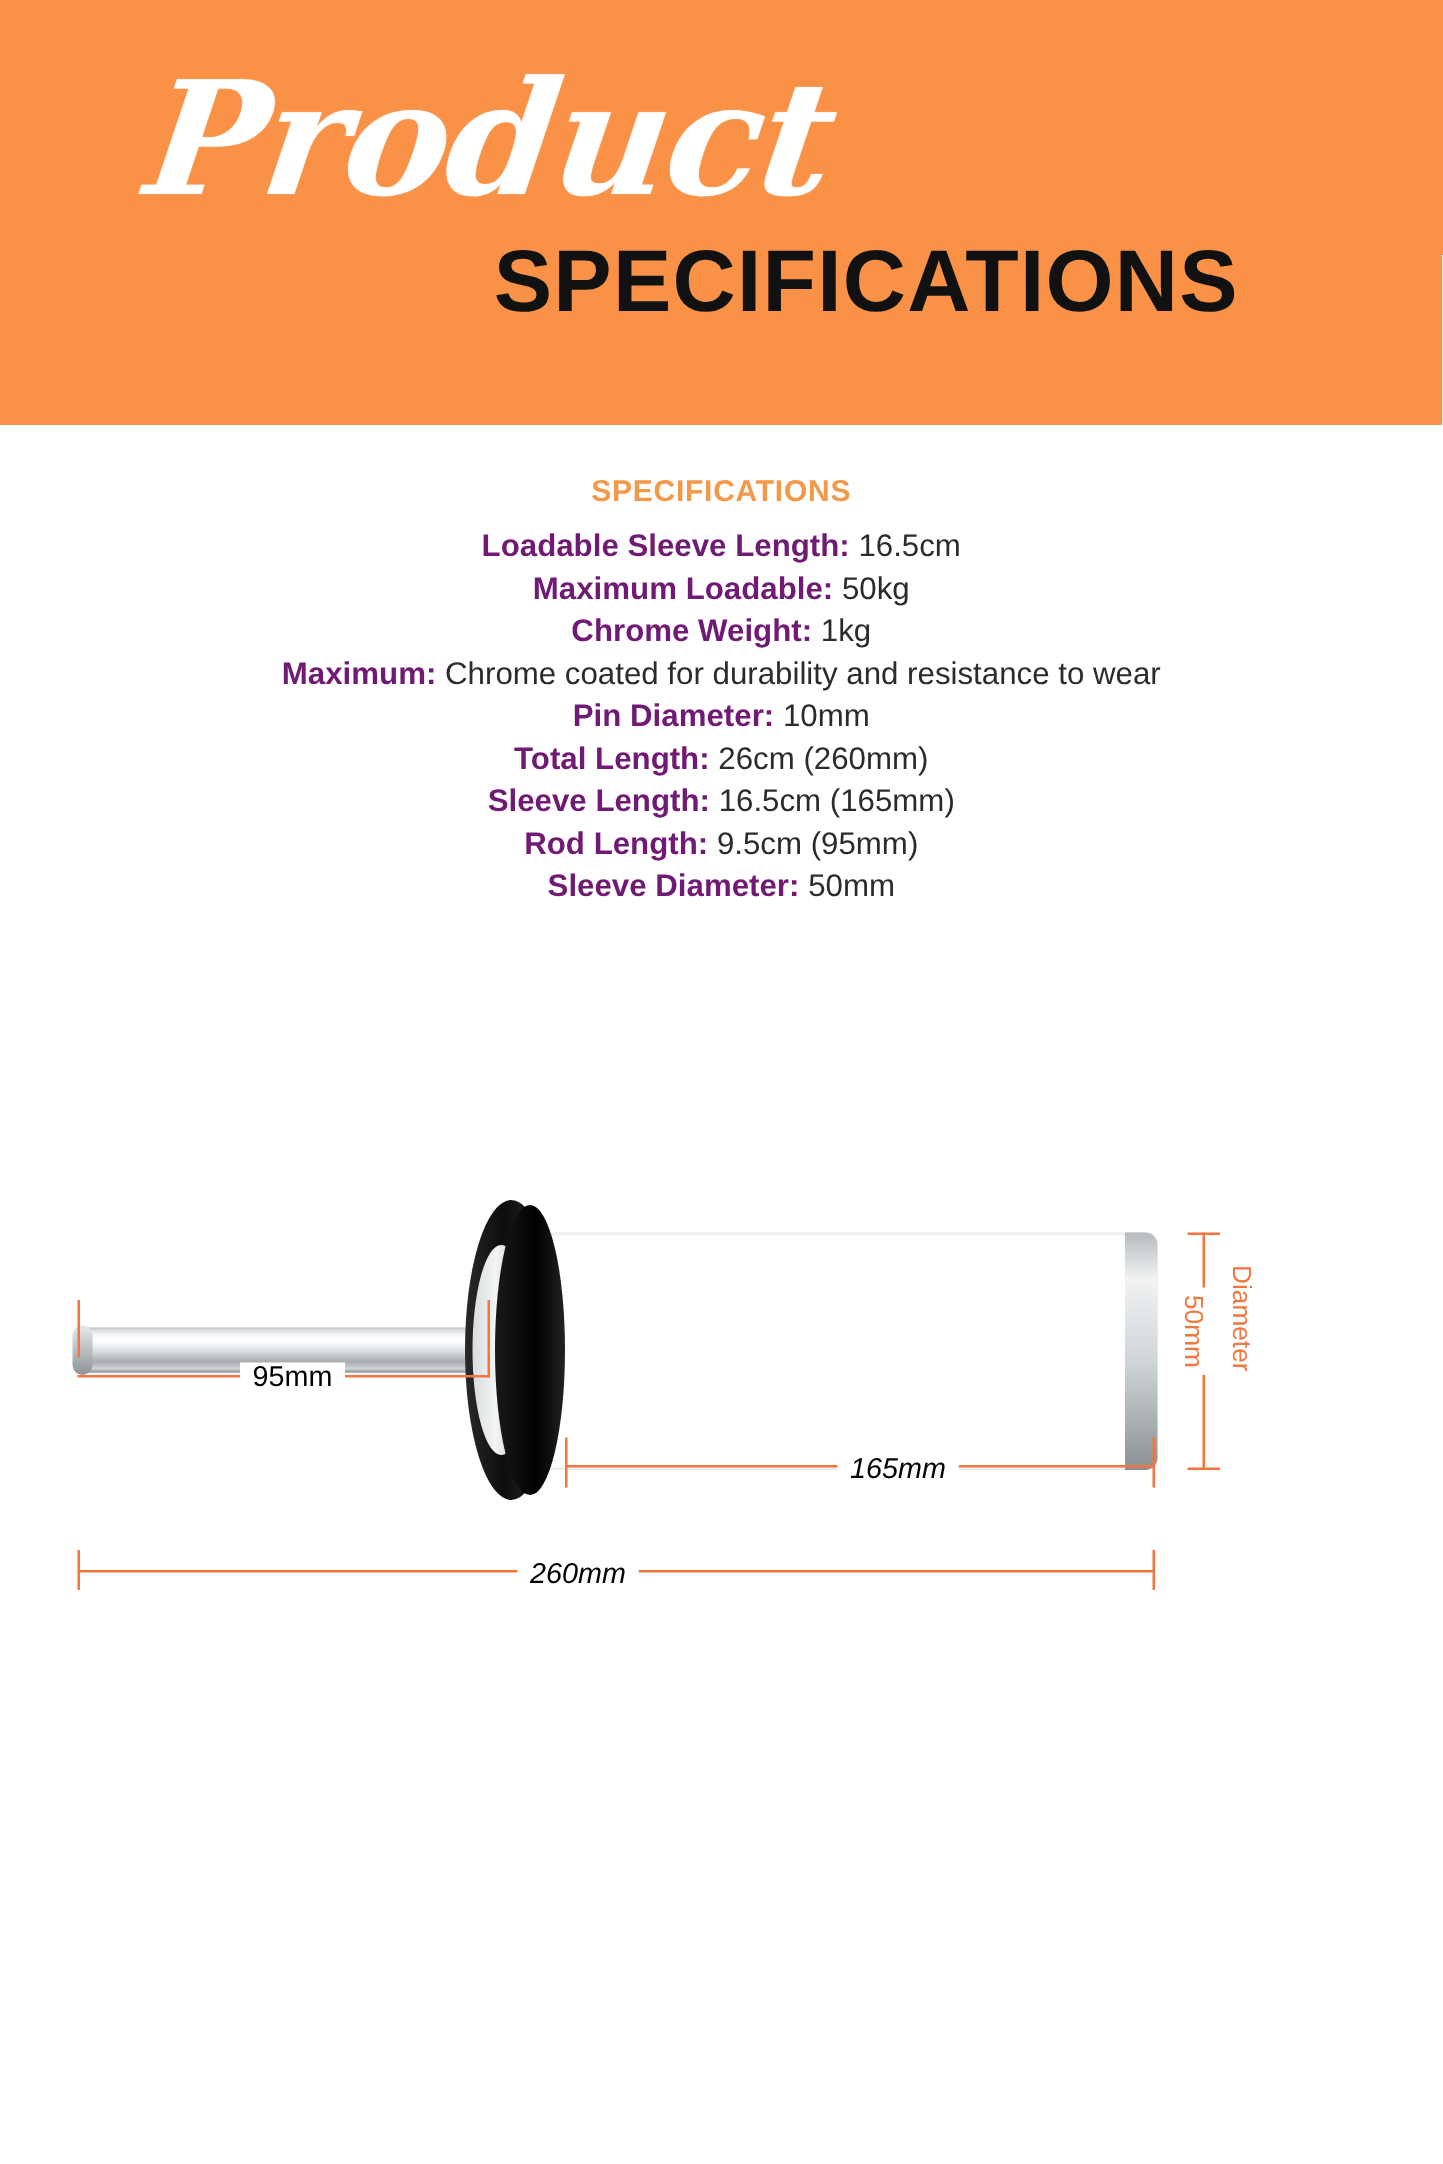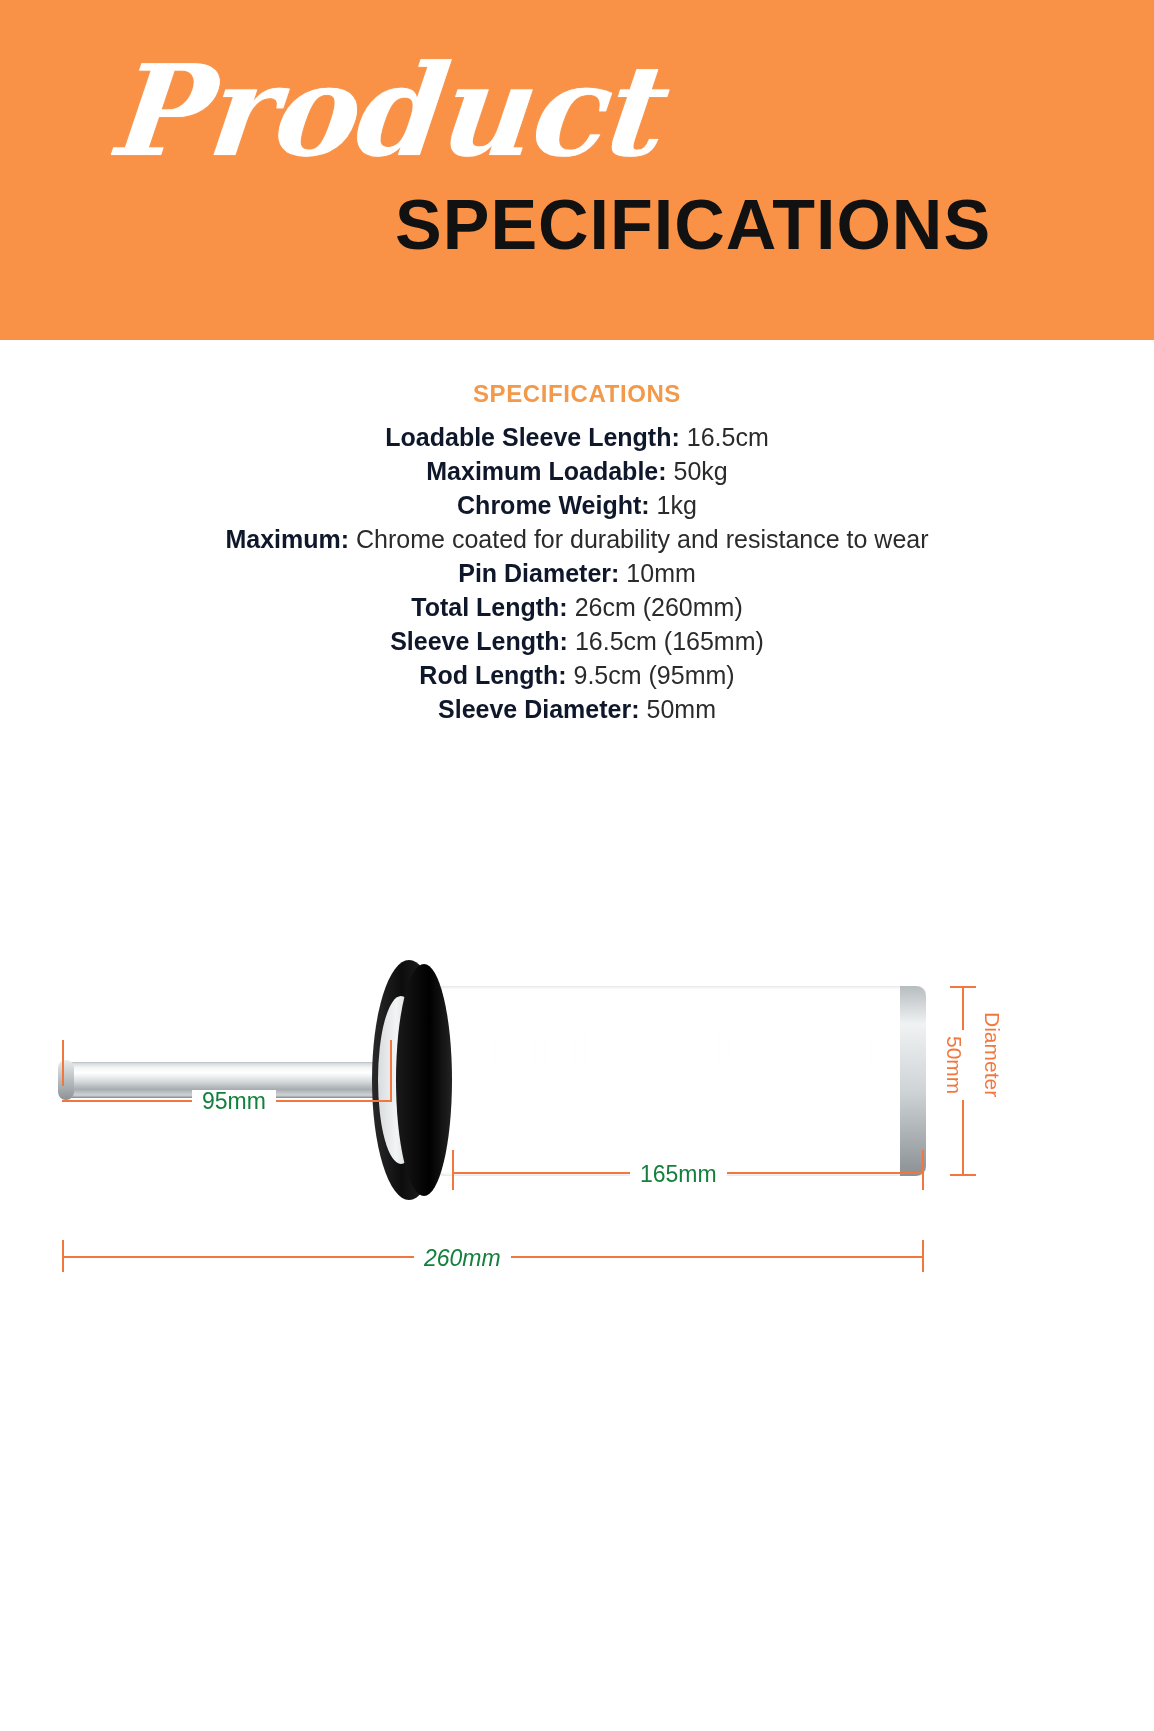--- a/index.html
+++ b/index.html
@@ -74,21 +74,21 @@
     margin-bottom: 12px;
   }
   .spec-line {
     font-size: 25px;
     line-height: 1.36;
     color: #2b2b2b;
     font-weight: 400;
   }
   .spec-line b {
     font-weight: 700;
-    color: #0f172a;
+    color: #701a75;
   }
 
   
   .product-area {
     position: absolute;
     top: 960px;
     left: 0;
     width: 1154px;
     height: 400px;
   }
@@ -191,21 +191,21 @@
     background: #F2773E;
   }
   .dim-tick {
     position: absolute;
     width: 2px;
     background: #F2773E;
   }
   .dim-label {
     position: absolute;
     background: #ffffff;
-    color: #15803d;
+    color: #000000;
     font-size: 23px;
     padding: 0 10px;
     line-height: 1;
     text-align: right;
   }
   .dim-vline {
     position: absolute;
     width: 2px;
     background: #F2773E;
   }
@@ -288,21 +288,21 @@
     <div class="sleeve-cap"></div>
 
     <div class="dim-tick" style="left:62px; top:80px; height:46px;"></div>
     <div class="dim-line" style="left:62px; top:140px; width:330px;"></div>
     <div class="dim-tick" style="left:390px; top:80px; height:62px;"></div>
     <div class="dim-label" style="left:192px; top:130px;">95mm</div>
 
     <div class="dim-tick" style="left:452px; top:190px; height:40px;"></div>
     <div class="dim-line" style="left:452px; top:212px; width:472px;"></div>
     <div class="dim-tick" style="left:922px; top:190px; height:40px;"></div>
-    <div class="dim-label" style="left:630px; top:203px;">165mm</div>
+    <div class="dim-label" style="left:670px; top:203px;font-style:italic;">165mm</div>
 
     <div class="dim-tick" style="left:62px; top:280px; height:32px;"></div>
     <div class="dim-line" style="left:62px; top:296px; width:862px;"></div>
     <div class="dim-tick" style="left:922px; top:280px; height:32px;"></div>
     <div class="dim-label" style="left:414px; top:287px;font-style:italic;">260mm</div>
 
     <div class="dim-vline" style="left:962px; top:26px; height:190px;"></div>
     <div class="dim-vtick" style="left:950px; top:26px; width:26px;"></div>
     <div class="dim-vtick" style="left:950px; top:214px; width:26px;"></div>
     <div class="vert-label" style="left:944px; top:70px; background:#ffffff; padding:6px 0;">50mm</div>

